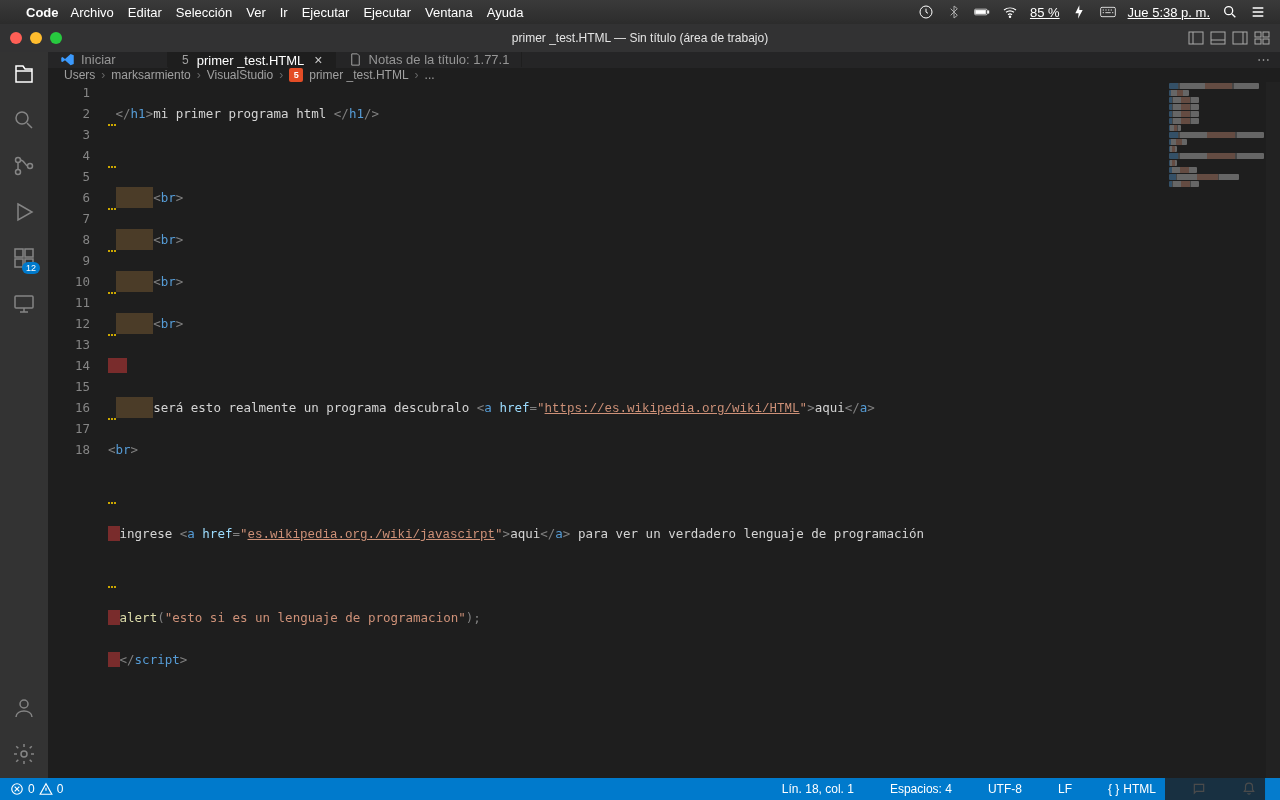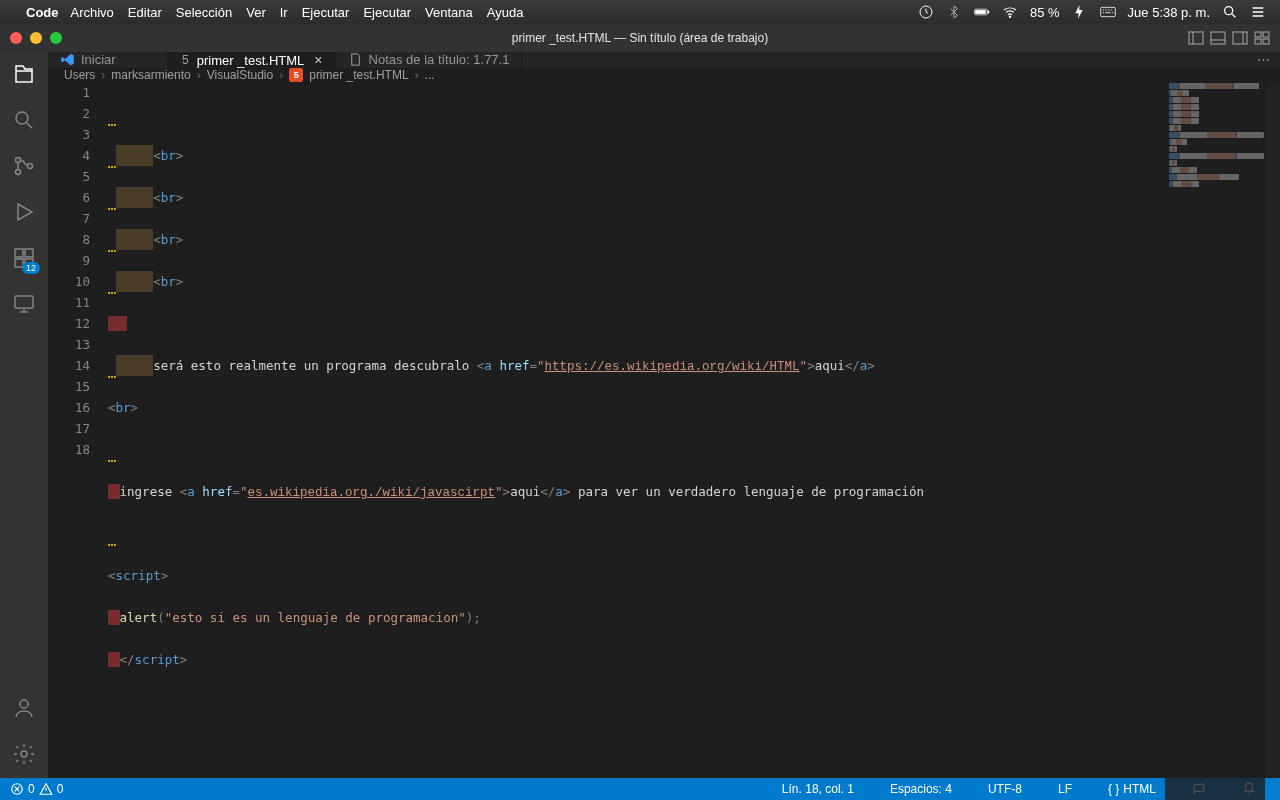--- a/index.html
+++ b/index.html
@@ -17,21 +17,21 @@
   background: linear-gradient(#3a3a3a, #2c2c2c);
   display: flex;
   align-items: center;
   padding: 0 14px;
   color: #fff;
   font-size: 13px;
 }
 .menubar .apple { font-size: 15px; margin-right: 12px; }
 .menubar .app { font-weight: bold; margin-right: 12px; }
 .menubar .menu-item { margin-right: 14px; cursor: default; }
-.menubar .right { margin-left: auto; display: flex; align-items: center; gap: 12px; }
+.menubar .right { margin-left: auto; display: flex; align-items: center; gap: 12px; text-decoration: underline; }
 .menubar .right span { display: inline-flex; align-items: center; }
 .menubar svg { width: 16px; height: 16px; }
 
 .titlebar {
   height: 28px;
   background: #323233;
   display: flex;
   align-items: center;
   padding: 0 10px;
   position: relative;
@@ -400,32 +400,32 @@
           <div>11</div>
           <div>12</div>
           <div>13</div>
           <div>14</div>
           <div>15</div>
           <div>16</div>
           <div>17</div>
           <div>18</div>
       </div>
       <div class="code">
+<div class="line"><span class="warnsq"> </span><span class="punct">&lt;/</span><span class="tagname">h1</span><span class="punct">&gt;</span><span class="text">mi primer programa html </span><span class="punct">&lt;/</span><span class="tagname">h1</span><span class="punct">/</span><span class="punct">&gt;</span></div>
 <div class="line"><span class="warnsq"> </span></div>
 <div class="line"><span class="warnsq"> </span><span class="indent-bad">     </span><span class="punct">&lt;</span><span class="tagname">br</span><span class="punct">&gt;</span></div>
 <div class="line"><span class="warnsq"> </span><span class="indent-bad">     </span><span class="punct">&lt;</span><span class="tagname">br</span><span class="punct">&gt;</span></div>
 <div class="line"><span class="warnsq"> </span><span class="indent-bad">     </span><span class="punct">&lt;</span><span class="tagname">br</span><span class="punct">&gt;</span></div>
 <div class="line"><span class="warnsq"> </span><span class="indent-bad">     </span><span class="punct">&lt;</span><span class="tagname">br</span><span class="punct">&gt;</span></div>
 <div class="line"><span class="ws-err">  </span></div>
 <div class="line"><span class="warnsq"> </span><span class="indent-bad">     </span><span class="text">será esto realmente un programa descubralo </span><span class="punct">&lt;</span><span class="tagname">a</span><span> </span><span class="attr">href</span><span class="punct">=</span><span class="str">"</span><span class="link">https://es.wikipedia.org/wiki/HTML</span><span class="str">"</span><span class="punct">&gt;</span><span class="text">aqui</span><span class="punct">&lt;/</span><span class="tagname">a</span><span class="punct">&gt;</span></div>
 <div class="line"><span class="punct">&lt;</span><span class="tagname">br</span><span class="punct">&gt;</span></div>
 <div class="line"><span class="warnsq"> </span></div>
 <div class="line"><span class="ws-err"> </span><span class="text">ingrese </span><span class="punct">&lt;</span><span class="tagname">a</span><span> </span><span class="attr">href</span><span class="punct">=</span><span class="str">"</span><span class="link">es.wikipedia.org./wiki/javascirpt</span><span class="str">"</span><span class="punct">&gt;</span><span class="text">aqui</span><span class="punct">&lt;/</span><span class="tagname">a</span><span class="punct">&gt;</span><span class="text"> para ver un verdadero lenguaje de programación</span></div>
 <div class="line"><span class="warnsq"> </span></div>
-<div class="line"><span class="punct">&lt;</span><span class="tagname">script</span><span class="punct">&gt;</span></div>
 <div class="line"><span class="ws-err"> </span><span class="func">alert</span><span class="punct">(</span><span class="str">"</span><span class="str">esto si es un lenguaje de programacion</span><span class="str">"</span><span class="punct">)</span><span class="punct">;</span></div>
 <div class="line"><span class="ws-err"> </span><span class="punct">&lt;/</span><span class="tagname">script</span><span class="punct">&gt;</span></div>
 <div class="line"></div>
 <div class="line"></div>
 
       </div>
 
       <div class="minimap">
         <div class="blob"></div>
           <div class="blob" style="width:20px"></div>

